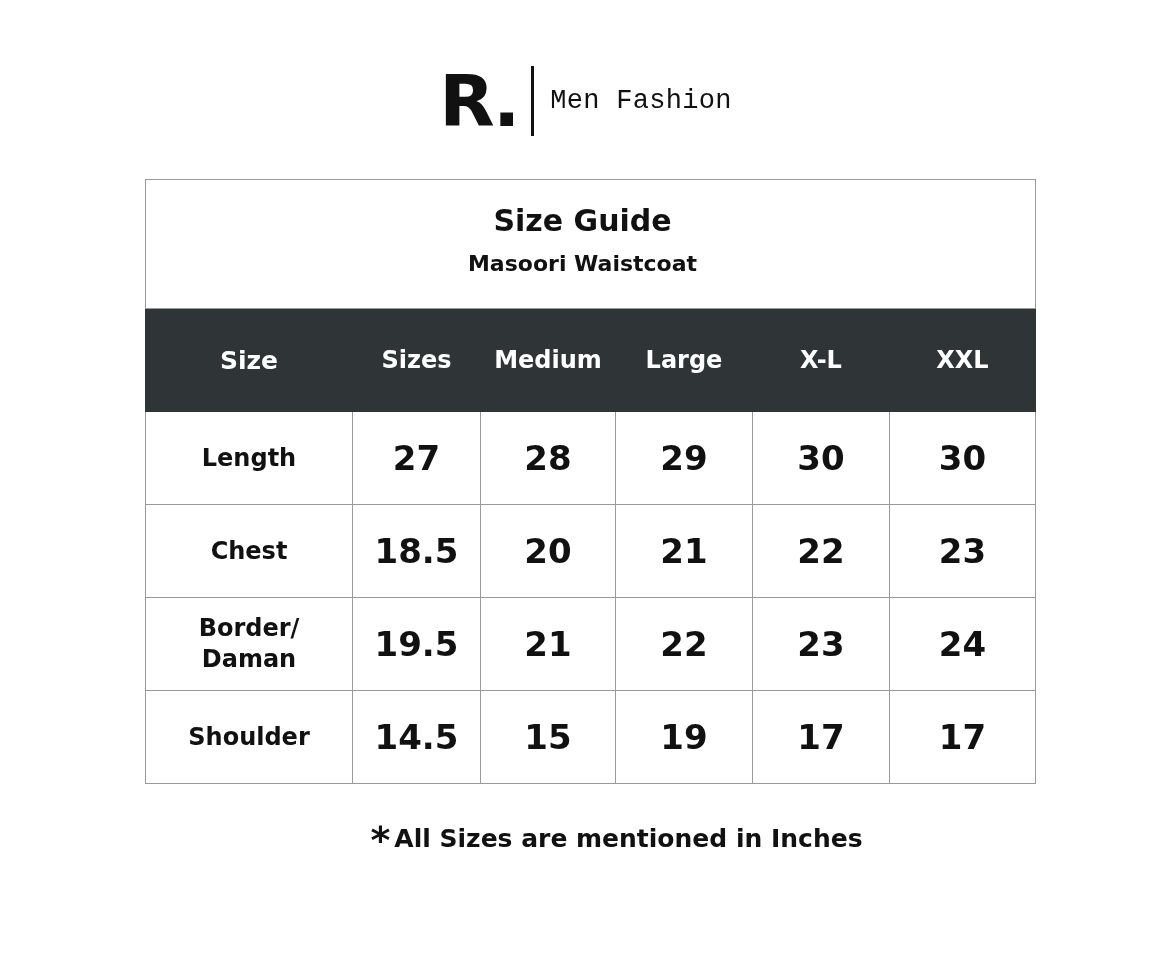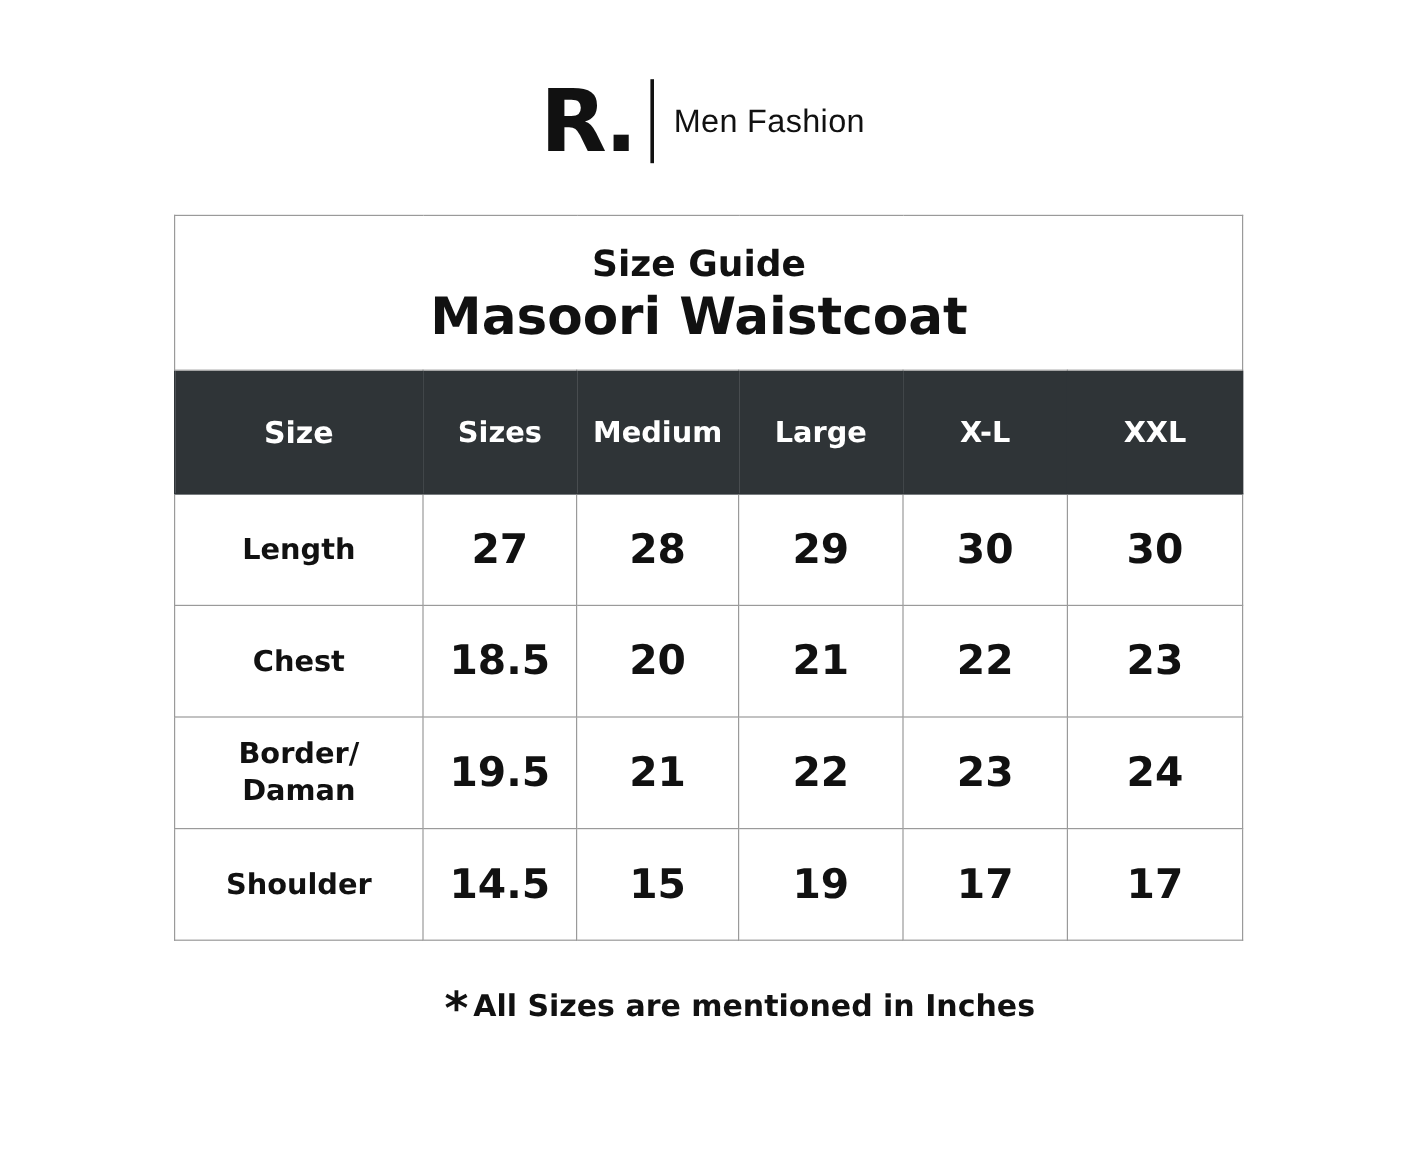--- a/index.html
+++ b/index.html
@@ -49,21 +49,21 @@
   }
   .brand-text {
     display: flex;
     flex-direction: column;
     justify-content: center;
   }
   .brand-top {
     font-size: 27px;
     line-height: 34px;
     color: #111111;
-    font-family: Liberation Sans, sans-serif;
+    font-family: Liberation Mono, monospace;
     letter-spacing: 0.3px;
   }
   .brand-bottom {
     font-family: "DejaVu Sans", sans-serif;
     font-weight: bold;
     font-size: 30px;
     line-height: 36px;
     letter-spacing: 1.2px;
     color: #111111;
     margin-top: 2px;
@@ -95,21 +95,21 @@
   .title-line1 {
     font-family: "DejaVu Sans", sans-serif;
     font-weight: bold;
     font-size: 30px;
     line-height: 42px;
     color: #111111;
   }
   .title-line2 {
     font-family: "DejaVu Sans", sans-serif;
     font-weight: bold;
-    font-size: 43px;
+    font-size: 22px;
     line-height: 44px;
     color: #111111;
   }
   thead.header-row th {
     background: #2f3437;
     color: #ffffff;
     font-family: "DejaVu Sans", sans-serif;
     font-weight: bold;
     font-size: 24px;
     height: 100px;

